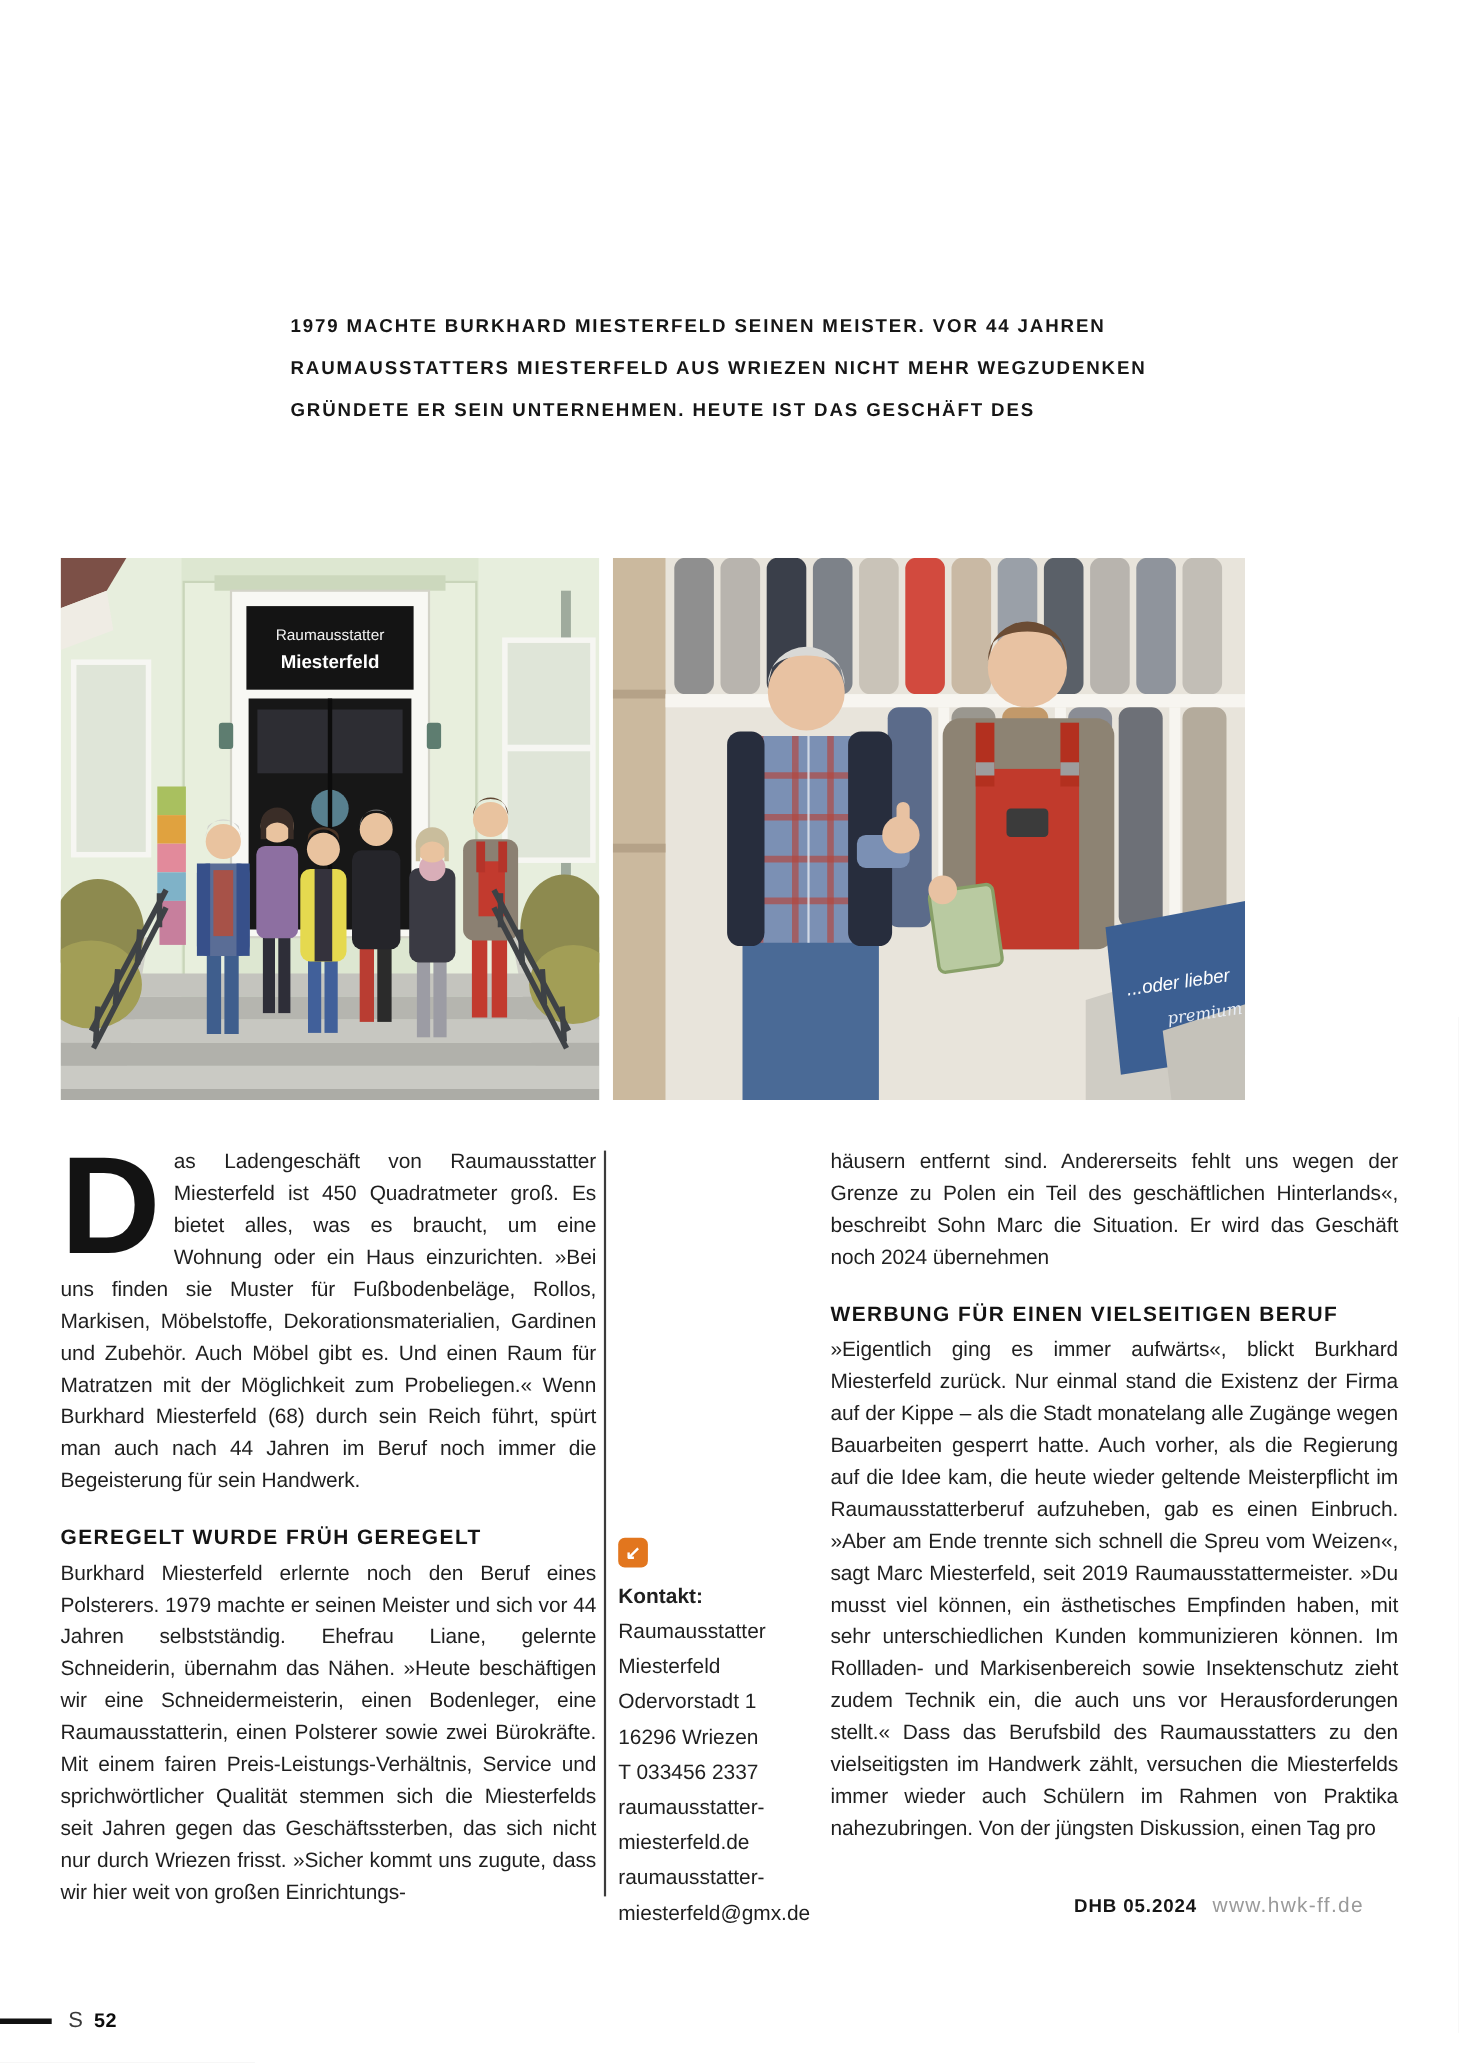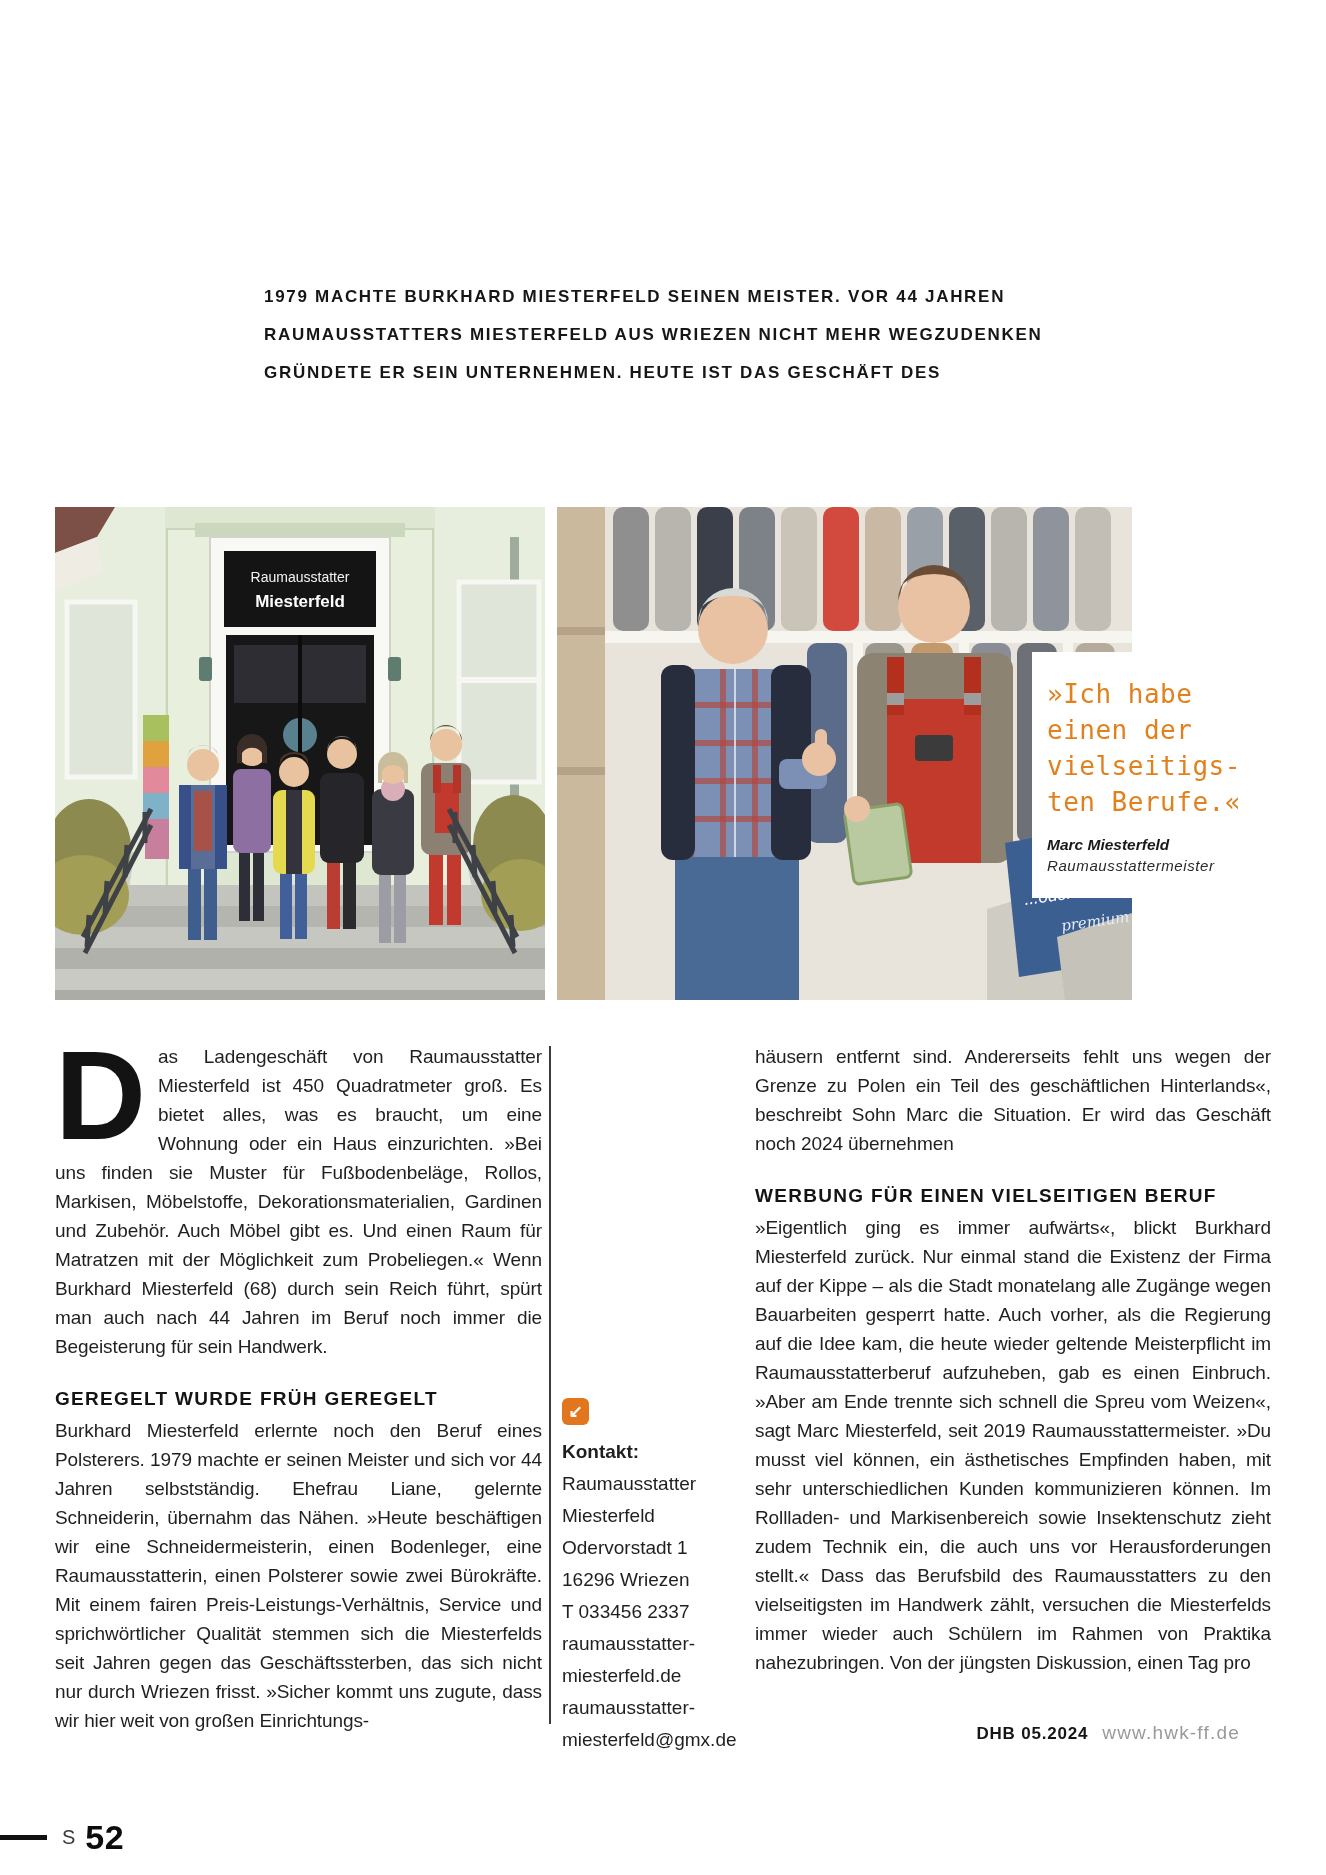--- a/index.html
+++ b/index.html
@@ -47,21 +47,21 @@
   .contact-icon{width:27px;height:27px;border-radius:6px;background:#e2761e;color:#ffffff;
                 display:flex;align-items:center;justify-content:center;font-size:17px;
                 font-weight:bold;margin-bottom:11px;}
   .contact-label{font-weight:bold;line-height:32px;}
   .contact-line{line-height:32px;white-space:nowrap;}
 
   
   .footer-left{position:absolute;left:0px;top:1820px;height:34px;display:flex;align-items:center;}
   .footer-tick{width:47px;height:5px;background:#111;margin-right:15px;}
   .footer-s{font-size:20px;color:#3a3a3a;letter-spacing:1px;margin-right:9px;}
-  .footer-num{font-size:34px;font-weight:bold;color:#0c0c0c;letter-spacing:.5px;}
+  .footer-num{font-size:18px;font-weight:bold;color:#0c0c0c;letter-spacing:.5px;}
   .footer-right{position:absolute;right:86px;top:1722px;display:flex;align-items:baseline;}
   .footer-issue{font-size:17px;font-weight:bold;color:#161616;letter-spacing:.8px;}
   .footer-site{font-size:19px;color:#9a9a9a;letter-spacing:1.2px;margin-left:14px;}
 </style>
 </head>
 <body>
 
 <div class="page">
 
   <div class="subtitle">
@@ -258,28 +258,20 @@
       <g>
         <polygon points="430,402 575,358 575,493 430,493" fill="#cfccc4"></polygon>
         <polygon points="448,336 575,312 575,452 462,470" fill="#3c5f92"></polygon>
         <polygon points="500,430 575,406 575,493 508,493" fill="#c5c2ba"></polygon>
         <text x="468" y="398" fill="#ffffff" font-size="17" font-style="italic" font-family="Liberation Sans, sans-serif" transform="rotate(-8 468 398)">...oder lieber</text>
         <text x="505" y="424" fill="#e8edf5" font-size="15" font-style="italic" font-family="DejaVu Serif, serif" transform="rotate(-8 505 424)">premium</text>
       </g>
     </svg>
   </div>
 
-  <div class="quote-box">
-    <div class="quote-line">»Ich habe</div>
-    <div class="quote-line">einen der</div>
-    <div class="quote-line">vielseitigs-</div>
-    <div class="quote-line">ten Berufe.«</div>
-    <div class="quote-author">Marc Miesterfeld</div>
-    <div class="quote-role">Raumausstattermeister</div>
-  </div>
 
   <div class="col col-left">
     <p class="p"><span class="dropcap">D</span><span>as Ladengeschäft von Raumausstatter Miesterfeld ist 450 Quadratmeter groß. Es bietet alles, was es braucht, um eine Wohnung oder ein Haus einzurichten. »Bei uns finden sie Muster für Fußbodenbeläge, Rollos, Markisen, Möbelstoffe, Dekorationsmaterialien, Gardinen und Zubehör. Auch Möbel gibt es. Und einen Raum für Matratzen mit der Möglichkeit zum Probeliegen.« Wenn Burkhard Miesterfeld (68) durch sein Reich führt, spürt man auch nach 44 Jahren im Beruf noch immer die Begeisterung für sein Handwerk.</span></p>
     <div class="subhead">GEREGELT WURDE FRÜH GEREGELT</div>
     <p class="p">Burkhard Miesterfeld erlernte noch den Beruf eines Polsterers. 1979 machte er seinen Meister und sich vor 44 Jahren selbstständig. Ehefrau Liane, gelernte Schneiderin, übernahm das Nähen. »Heute beschäftigen wir eine Schneidermeisterin, einen Bodenleger, eine Raumausstatterin, einen Polsterer sowie zwei Bürokräfte. Mit einem fairen Preis-Leistungs-Verhältnis, Service und sprichwörtlicher Qualität stemmen sich die Miesterfelds seit Jahren gegen das Geschäftssterben, das sich nicht nur durch Wriezen frisst. »Sicher kommt uns zugute, dass wir hier weit von großen Einrichtungs-</p>
   </div>
 
   <div class="divider"></div>
 
   <div class="contact">

